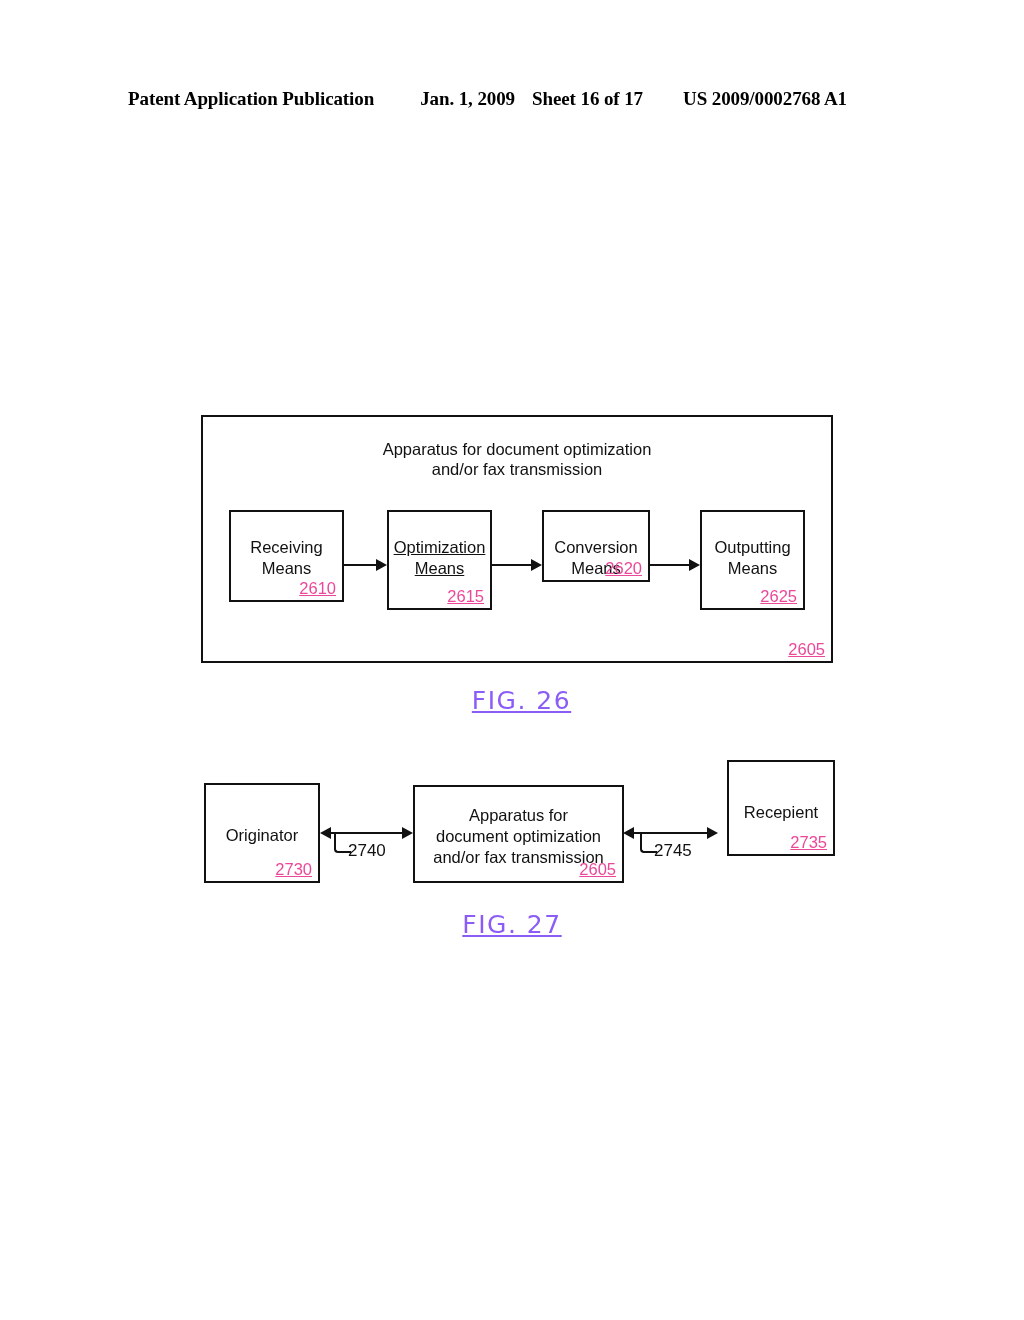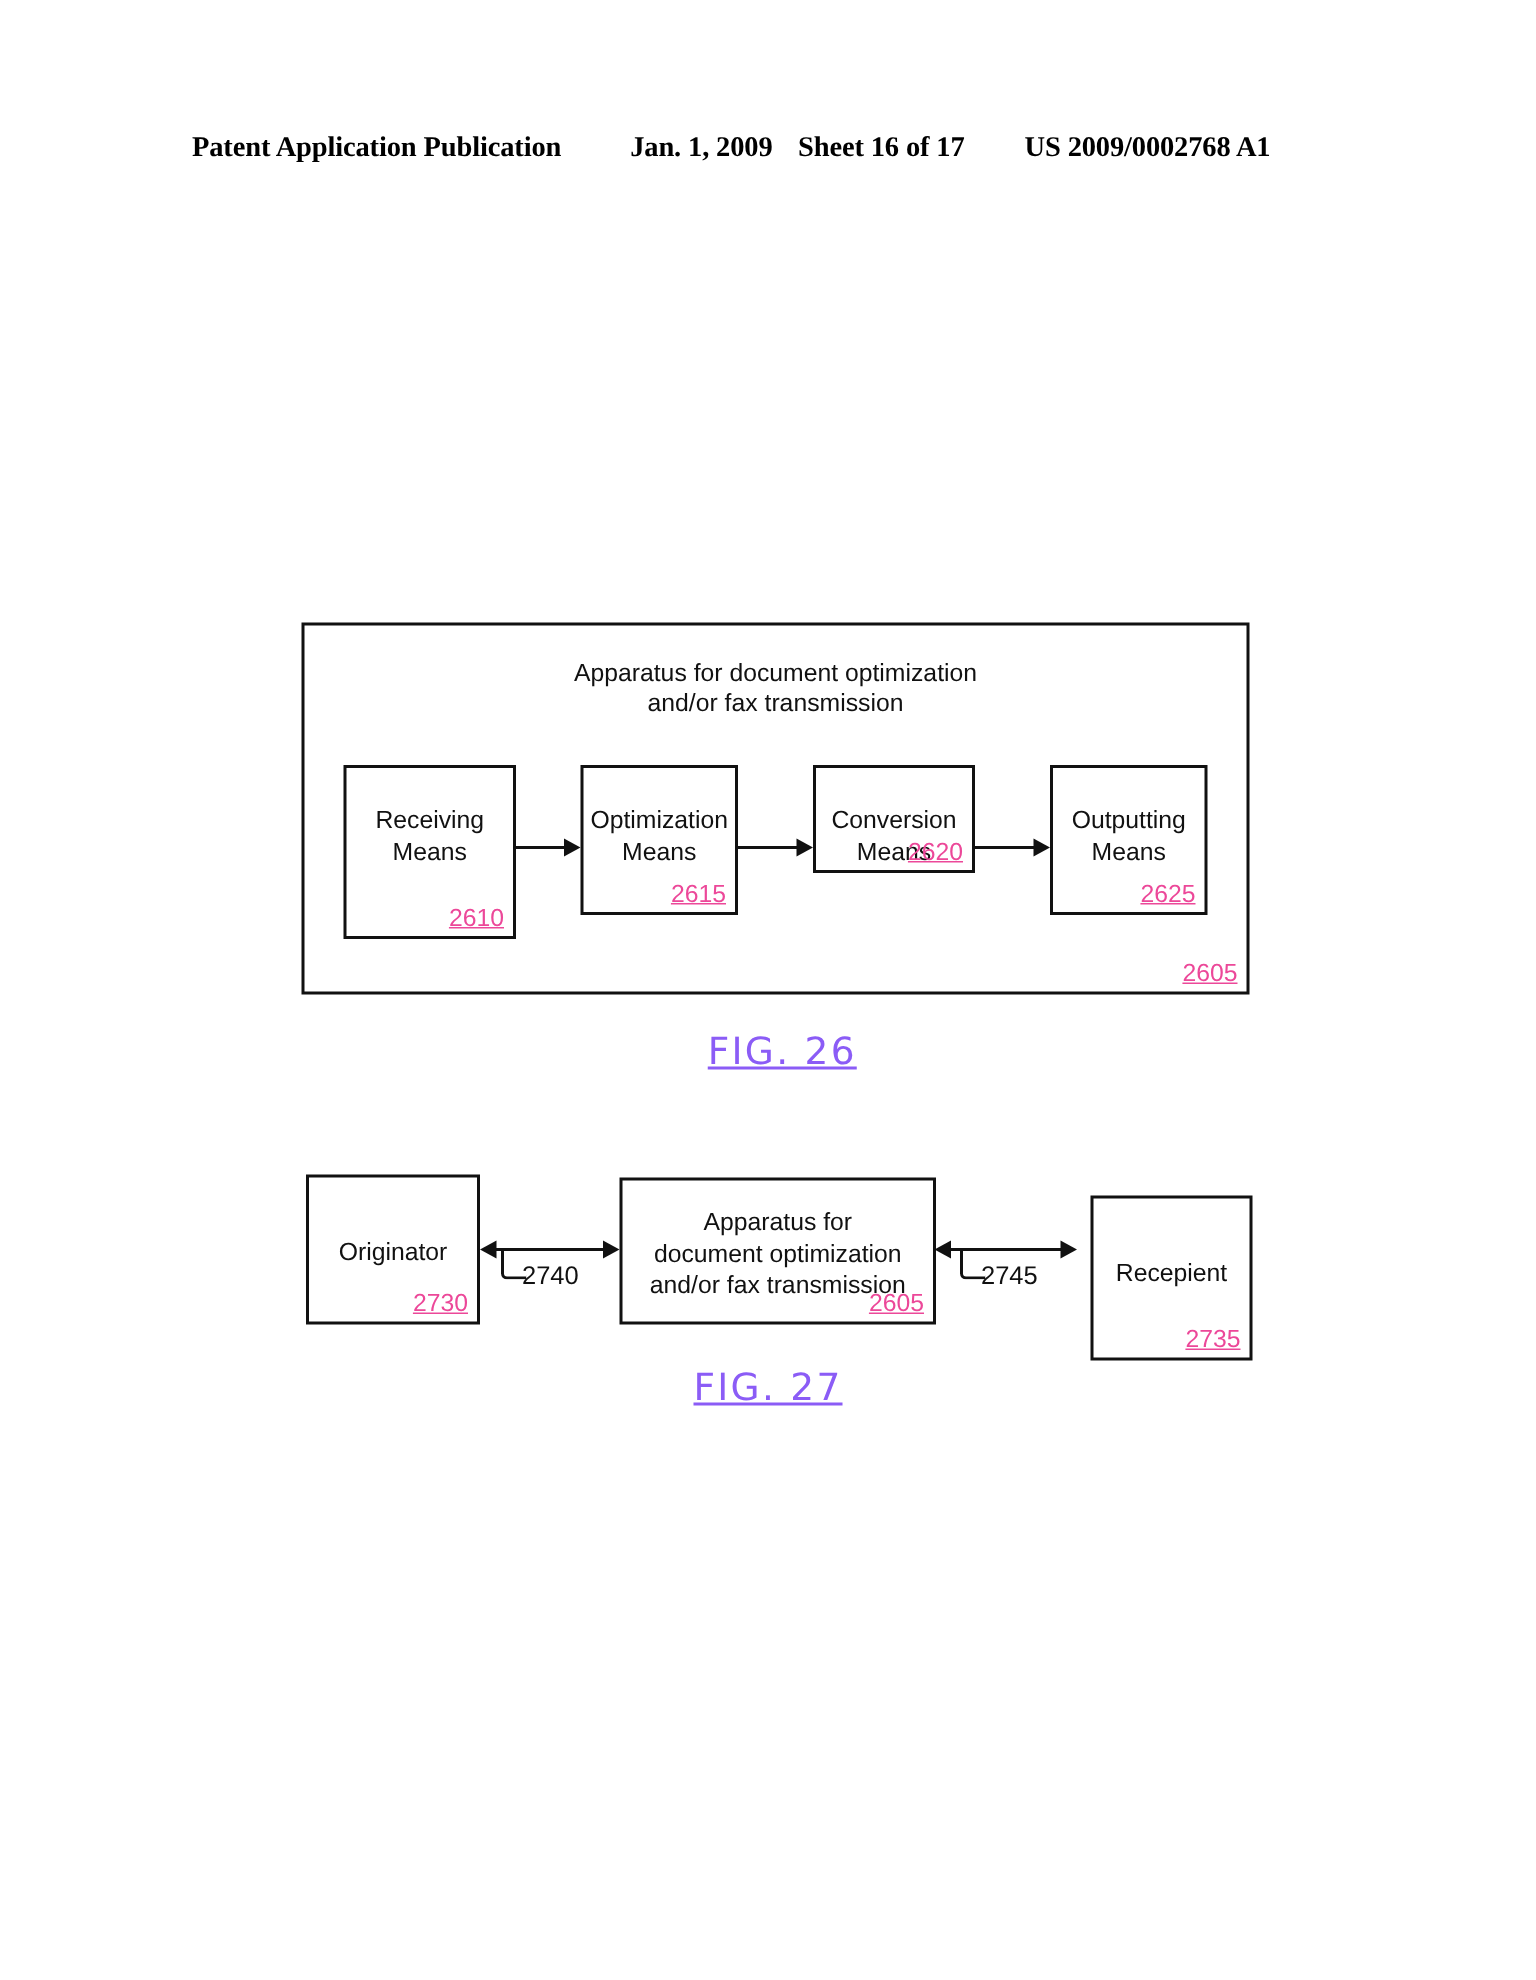--- a/index.html
+++ b/index.html
@@ -142,30 +142,30 @@
 <div class="figure" style="left:0; top:0; width:1024px; height:730px;padding-left:19px;">
 
   <div class="dbox dbox-outer" style="left:201px; top:415px; width:632px; height:248px;">
     <div class="box-title" style="top:22px;">
       <div>Apparatus for document optimization</div>
       <div>and/or fax transmission</div>
     </div>
     <div class="box-label">2605</div>
   </div>
 
-  <div class="dbox" style="left:229px; top:510px; width:115px; height:116px;text-decoration:underline;">
+  <div class="dbox" style="left:229px; top:510px; width:115px; height:92px;text-decoration:underline;">
     <div class="mbox-text" style="top:25px;">
       <div>Receiving</div>
       <div>Means</div>
     </div>
     <div class="box-label">2610</div>
   </div>
 
   <div class="dbox" style="left:387px; top:510px; width:105px; height:100px;">
-    <div class="mbox-text" style="top:25px;">
+    <div class="mbox-text" style="top:25px;text-decoration:underline;">
       <div>Optimization</div>
       <div>Means</div>
     </div>
     <div class="box-label">2615</div>
   </div>
 
   <div class="dbox" style="left:542px; top:510px; width:108px; height:72px;">
     <div class="mbox-text" style="top:25px;">
       <div>Conversion</div>
       <div>Means</div>
@@ -210,21 +210,21 @@
 
   <div class="dbox" style="left:413px; top:785px; width:211px; height:98px;">
     <div class="mbox-text" style="top:18px;">
       <div>Apparatus for</div>
       <div>document optimization</div>
       <div>and/or fax transmission</div>
     </div>
     <div class="box-label">2605</div>
   </div>
 
-  <div class="dbox" style="left:727px; top:797px; width:108px; height:110px;">
+  <div class="dbox" style="left:727px; top:760px; width:108px; height:96px;">
     <div class="mbox-text" style="top:40px;">
       <div>Recepient</div>
     </div>
     <div class="box-label">2735</div>
   </div>
 
   <div>
     <div class="conn" style="left:330px; top:832px; width:74px;"></div>
     <div class="arrowhead left" style="left:320px; top:826.5px;"></div>
     <div class="arrowhead right" style="left:402px; top:826.5px;"></div>

